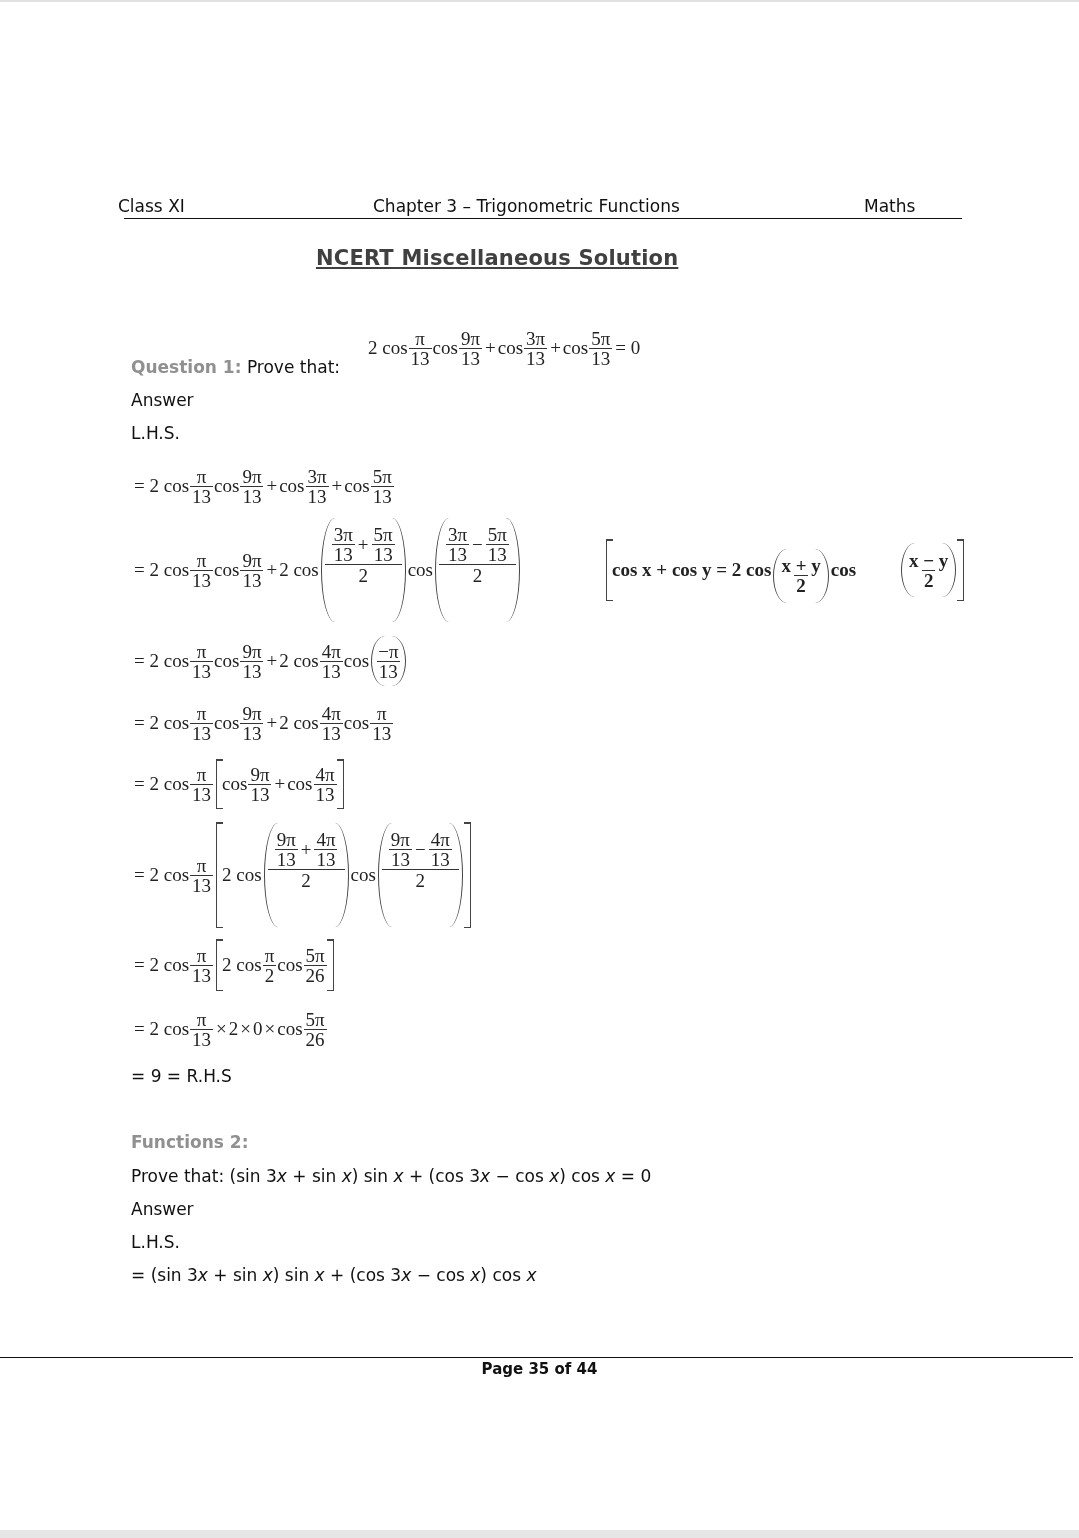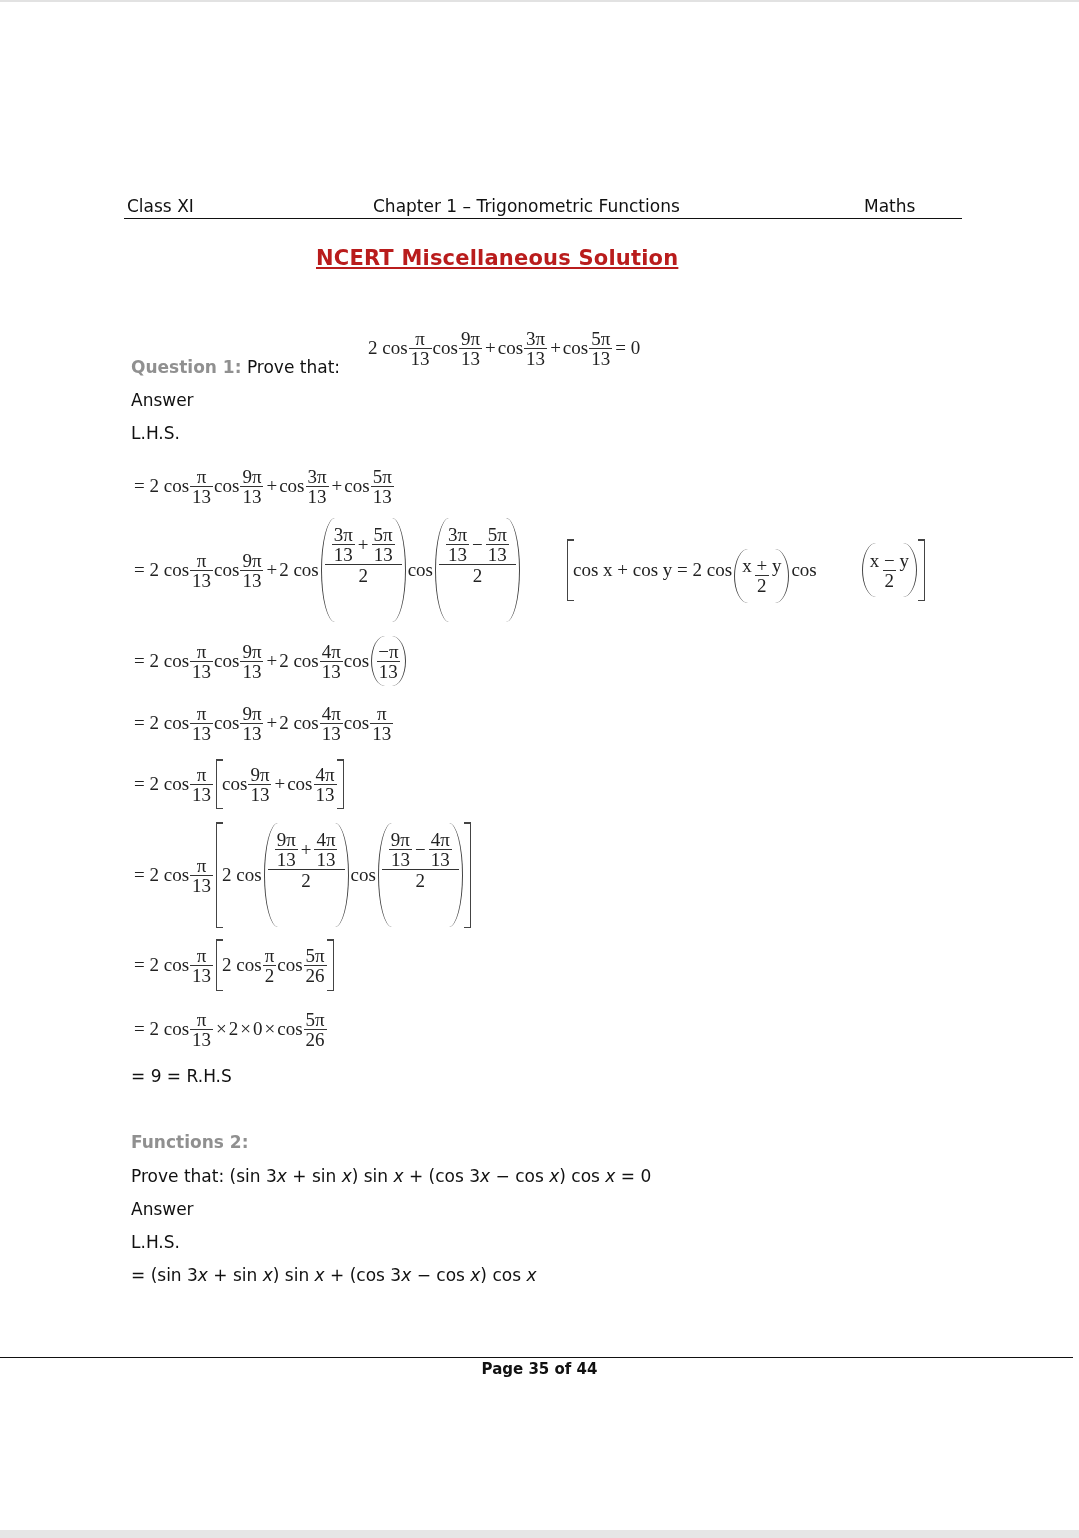--- a/index.html
+++ b/index.html
@@ -7,21 +7,21 @@
     width: 1079px; height: 1538px; position: relative; background: #ffffff;
     font-family: "DejaVu Sans", sans-serif; color: #111; overflow: hidden;
   }
   .topbar { position: absolute; left: 0; top: 0; width: 1079px; height: 2px; background: #e2e2e2; }
   .bottombar { position: absolute; left: 0; top: 1530px; width: 1079px; height: 8px; background: #e6e6e6; }
 
   .hdr { position: absolute; top: 196px; font-size: 17px; color: #111; }
   .hdr-rule { position: absolute; left: 124px; top: 218px; width: 838px; height: 1px; background: #111; }
   .title {
     position: absolute; top: 246px; left: 316px; font-size: 21px; font-weight: bold;
-    color: #b91c1c; text-decoration: underline; letter-spacing: 0.2px;
+    color: #404040; text-decoration: underline; letter-spacing: 0.2px;
   }
   .txt { position: absolute; left: 131px; font-size: 17px; color: #111; white-space: nowrap; }
   .qlabel { color: #909090; font-weight: bold; }
 
   .math {
     position: absolute; font-family: "Liberation Serif", "DejaVu Serif", serif;
     font-size: 19px; color: #222; white-space: nowrap;
     display: flex; align-items: center;
   }
   .frac { display: inline-flex; flex-direction: column; align-items: center; vertical-align: middle; margin: 0 1px; }
@@ -49,22 +49,22 @@
   .tall { padding-top: 2px; padding-bottom: 30px; }
 
   .ftr-rule { position: absolute; left: 0; top: 1357px; width: 1073px; height: 1px; background: #111; }
   .ftr { position: absolute; top: 1360px; left: 0; width: 1079px; text-align: center; font-size: 15px; font-weight: bold; color: #111; }
 </style>
 </head>
 <body>
 
 <div class="topbar"></div>
 
-<div class="hdr" style="left:127px">Class XI</div>
-<div class="hdr" style="left:373px">Chapter 1 – Trigonometric Functions</div>
+<div class="hdr" style="left:118px">Class XI</div>
+<div class="hdr" style="left:373px">Chapter 3 – Trigonometric Functions</div>
 <div class="hdr" style="left:864px">Maths</div>
 <div class="hdr-rule"></div>
 
 <div class="title">NCERT Miscellaneous  Solution</div>
 
 <div class="txt" style="top:357px">
   <span class="qlabel">Question 1:</span>
   <span>Prove that:</span>
 </div>
 <div class="math" style="left:368px; top:322px; height:52px;">
@@ -157,21 +157,21 @@
         <span class="frac">
             <span class="n">5π</span>
             <span class="d">13</span>
           </span>
       </span>
       <span class="d">2</span>
     </span>
   </span>
 </div>
 
-<div class="math" style="left:565px; top:537px; height:66px;">
+<div class="math" style="left:604px; top:537px; height:66px;font-weight:bold;">
   <span class="brack" style="height:62px;">
     <span class="tl"></span><span class="bl"></span><span class="tr"></span><span class="br"></span>
     <span>cos x + cos y = 2</span>&nbsp;<span>cos</span>
     <span class="paren" style="height:54px; padding:0 4px;margin-top:11px;">
       <span class="frac">
           <span class="n">x + y</span>
           <span class="d">2</span>
         </span>
     </span>
     <span>cos</span>

